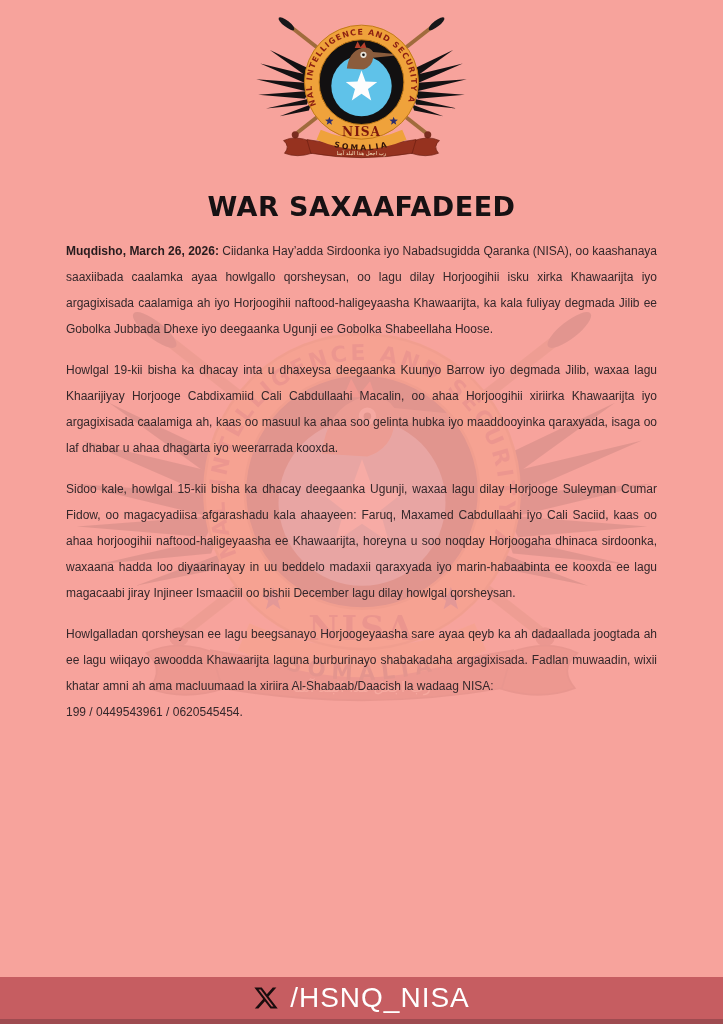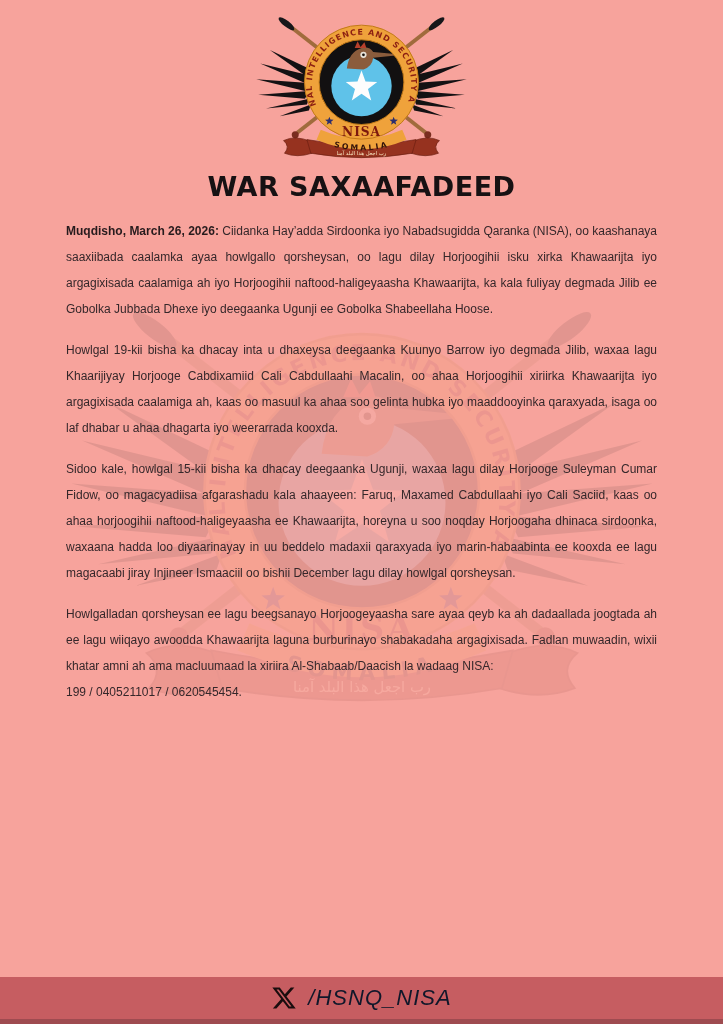--- a/index.html
+++ b/index.html
@@ -17,21 +17,21 @@
     top: 295px; left: 50%;
     transform: translateX(-50%);
     width: 600px; height: 420px;
     opacity: 0.09;
     pointer-events: none;
   }
 
   .header { position: relative; padding-top: 11px; text-align: center; }
   .logo { width: 219px; height: 152px; display: inline-block; }
   .title {
-    margin-top: 4px;
+    margin-top: 24px;
     font-size: 27px;
     font-weight: 700;
     letter-spacing: 0.5px;
     color: #171113;
     font-family: "DejaVu Sans", "Liberation Sans", sans-serif;
   }
 
   .content { position: relative; margin: 16px 66px 0 66px; color: #35272a; }
   .content p {
     font-size: 12px;
@@ -56,24 +56,23 @@
     height: 47px;
     background: #c65d61;
     border-bottom: 5px solid #9e4b50;
     display: flex;
     align-items: center;
     justify-content: center;
     gap: 11px;
   }
   .x-icon { width: 26px; height: 26px; fill: #1a0d0e; }
   .footer-handle {
-    font-size: 22px;
-    color: #0f172a;
+    font-size: 28px;
+    color: #ffffff;
     letter-spacing: 1px;
-    font-style: italic;
   }
 
   .sprite { position: absolute; width: 0; height: 0; overflow: hidden; }
 </style>
 </head>
 <body>
 
 <svg class="sprite" xmlns="http://www.w3.org/2000/svg" xmlns:xlink="http://www.w3.org/1999/xlink" aria-hidden="true">
   <symbol id="nisa-emblem" viewBox="0 0 220 156">
     <defs>
@@ -162,21 +161,21 @@
   </header>
 
   <main class="content">
     <p><strong>Muqdisho, March 26, 2026:</strong><span> Ciidanka Hay’adda Sirdoonka iyo Nabadsugidda Qaranka (NISA), oo kaashanaya saaxiibada caalamka ayaa howlgallo qorsheysan, oo lagu dilay Horjoogihii isku xirka Khawaarijta iyo argagixisada caalamiga ah iyo Horjoogihii naftood-haligeyaasha Khawaarijta, ka kala fuliyay degmada Jilib ee Gobolka Jubbada Dhexe iyo deegaanka Ugunji ee Gobolka Shabeellaha Hoose.</span></p>
 
     <p>Howlgal 19-kii bisha ka dhacay inta u dhaxeysa deegaanka Kuunyo Barrow iyo degmada Jilib, waxaa lagu Khaarijiyay Horjooge Cabdixamiid Cali Cabdullaahi Macalin, oo ahaa Horjoogihii xiriirka Khawaarijta iyo argagixisada caalamiga ah, kaas oo masuul ka ahaa soo gelinta hubka iyo maaddooyinka qaraxyada, isaga oo laf dhabar u ahaa dhagarta iyo weerarrada kooxda.</p>
 
     <p>Sidoo kale, howlgal 15-kii bisha ka dhacay deegaanka Ugunji, waxaa lagu dilay Horjooge Suleyman Cumar Fidow, oo magacyadiisa afgarashadu kala ahaayeen: Faruq, Maxamed Cabdullaahi iyo Cali Saciid, kaas oo ahaa horjoogihii naftood-haligeyaasha ee Khawaarijta, horeyna u soo noqday Horjoogaha dhinaca sirdoonka, waxaana hadda loo diyaarinayay in uu beddelo madaxii qaraxyada iyo marin-habaabinta ee kooxda ee lagu magacaabi jiray Injineer Ismaaciil oo bishii December lagu dilay howlgal qorsheysan.</p>
 
     <p><span>Howlgalladan qorsheysan ee lagu beegsanayo Horjoogeyaasha sare ayaa qeyb ka ah dadaallada joogtada ah ee lagu wiiqayo awoodda Khawaarijta laguna burburinayo shabakadaha argagixisada. Fadlan muwaadin, wixii khatar amni ah ama macluumaad la xiriira Al-Shabaab/Daacish la wadaag NISA:</span><br>
-      <span>199 / 0405211017 / 0620545454.</span></p>
+      <span>199 / 0449543961 / 0620545454.</span></p>
 
   </main>
 
   <footer class="footer">
     <svg class="x-icon" viewBox="0 0 24 24">
       <path d="M18.244 2.25h3.308l-7.227 8.26 8.502 11.24H16.17l-5.214-6.817L4.99 21.75H1.68l7.73-8.835L1.254 2.25H8.08l4.713 6.231 5.45-6.231zm-1.161 17.52h1.833L7.084 4.126H5.117l11.966 15.644z"></path>
     </svg>
     <span class="footer-handle">/HSNQ_NISA</span>
   </footer>
 

